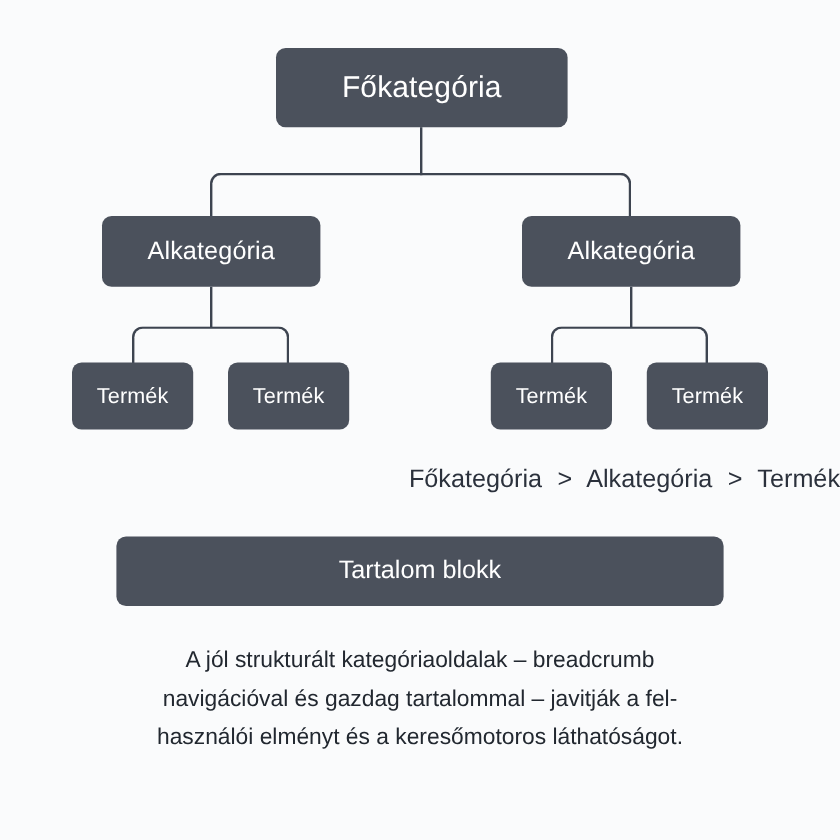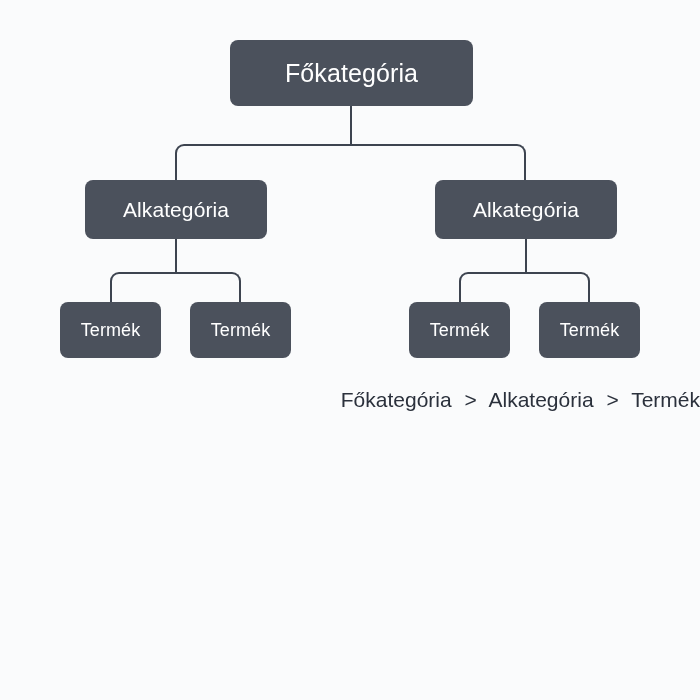--- a/index.html
+++ b/index.html
@@ -179,15 +179,23 @@
   </div>
 
   <div class="breadcrumb">
     <span class="crumb">Főkategória</span>
     <span class="sep">&gt;</span>
     <span class="crumb">Alkategória</span>
     <span class="sep">&gt;</span>
     <span class="crumb">Termék</span>
   </div>
 
-
+  <div class="content-block">
+    <span>Tartalom blokk</span>
+  </div>
+
+  <div class="para">
+    <span class="pline">A jól strukturált kategóriaoldalak – breadcrumb</span>
+    <span class="pline">navigációval és gazdag tartalommal – javitják a fel-</span>
+    <span class="pline">használói elményt és a keresőmotoros láthatóságot.</span>
+  </div>
 
 </div>
 
 </body></html>

